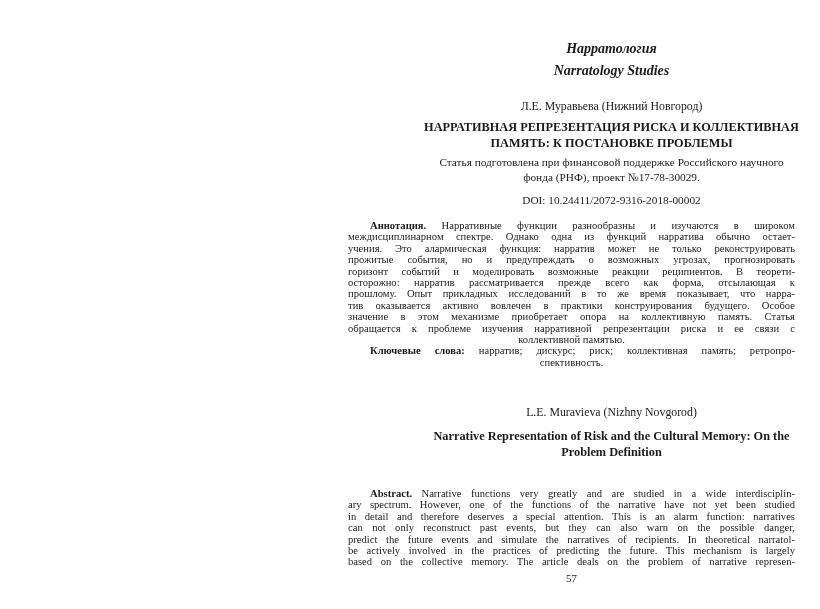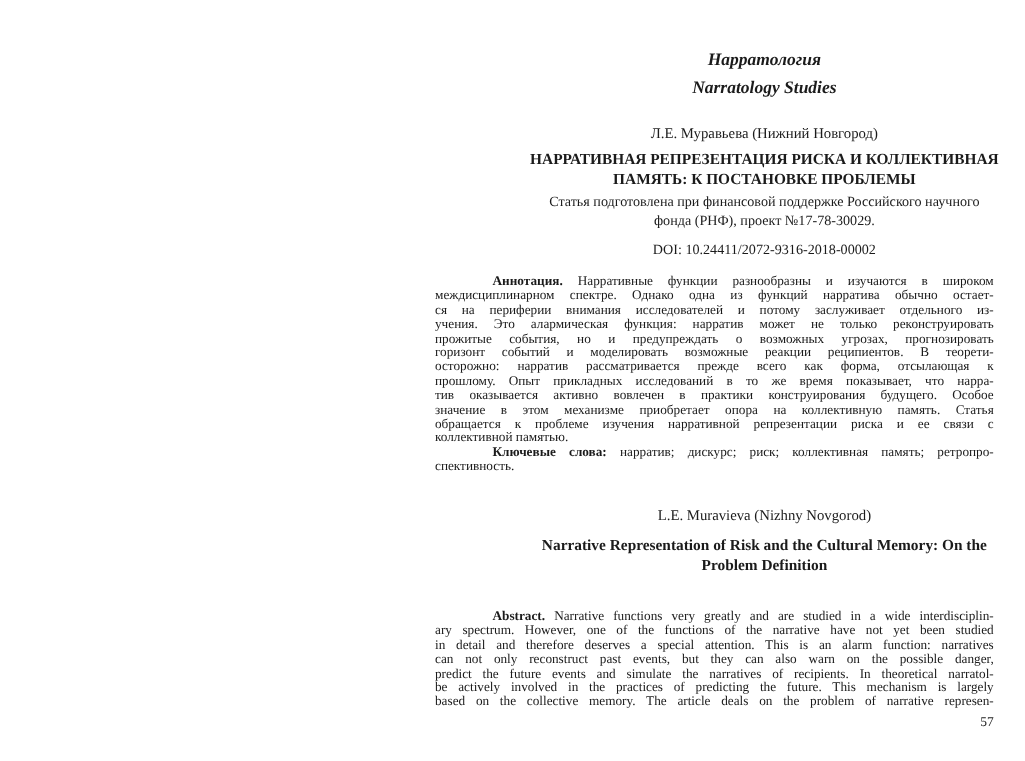--- a/index.html
+++ b/index.html
@@ -59,30 +59,30 @@
     white-space: nowrap;
     overflow: hidden;
     text-align: justify;
     text-align-last: justify;
     text-justify: inter-word;
     height: 11.4px;
   }
   .plainline {
     white-space: nowrap;
     overflow: hidden;
-    text-align: left;
+    text-align: center;
     height: 11.4px;
   }
   .indent { text-indent: 22px; }
-  b { font-weight: bold; margin-left: 24px; }
+  b { font-weight: bold; }
 
   .page-number {
     top: 572px;
     font-size: 10.8px;
-    text-align: right;
+    text-align: center;
   }
 </style>
 </head>
 <body>
 
 <div class="page">
 
   <div class="block centered shift rubric">
     <div>Нарратология</div>
     <div>Narratology Studies</div>
@@ -102,21 +102,20 @@
 
   <div class="block centered shift doi">DOI: 10.24411/2072-9316-2018-00002</div>
 
   <div class="block abstract-ru">
     <div class="jline indent">
       <b>Аннотация.</b>
       <span>Нарративные функции разнообразны и изучаются в широком</span>
     </div>
     <div>
         <div class="jline">междисциплинарном спектре. Однако одна из функций нарратива обычно остает-</div>
-        <div class="jline">ся на периферии внимания исследователей и потому заслуживает отдельного из-</div>
         <div class="jline">учения. Это алармическая функция: нарратив может не только реконструировать</div>
         <div class="jline">прожитые события, но и предупреждать о возможных угрозах, прогнозировать</div>
         <div class="jline">горизонт событий и моделировать возможные реакции реципиентов. В теорети-</div>
         <div class="jline">осторожно: нарратив рассматривается прежде всего как форма, отсылающая к</div>
         <div class="jline">прошлому. Опыт прикладных исследований в то же время показывает, что нарра-</div>
         <div class="jline">тив оказывается активно вовлечен в практики конструирования будущего. Особое</div>
         <div class="jline">значение в этом механизме приобретает опора на коллективную память. Статья</div>
         <div class="jline">обращается к проблеме изучения нарративной репрезентации риска и ее связи с</div>
       </div>
     <div class="plainline">коллективной памятью.</div>

